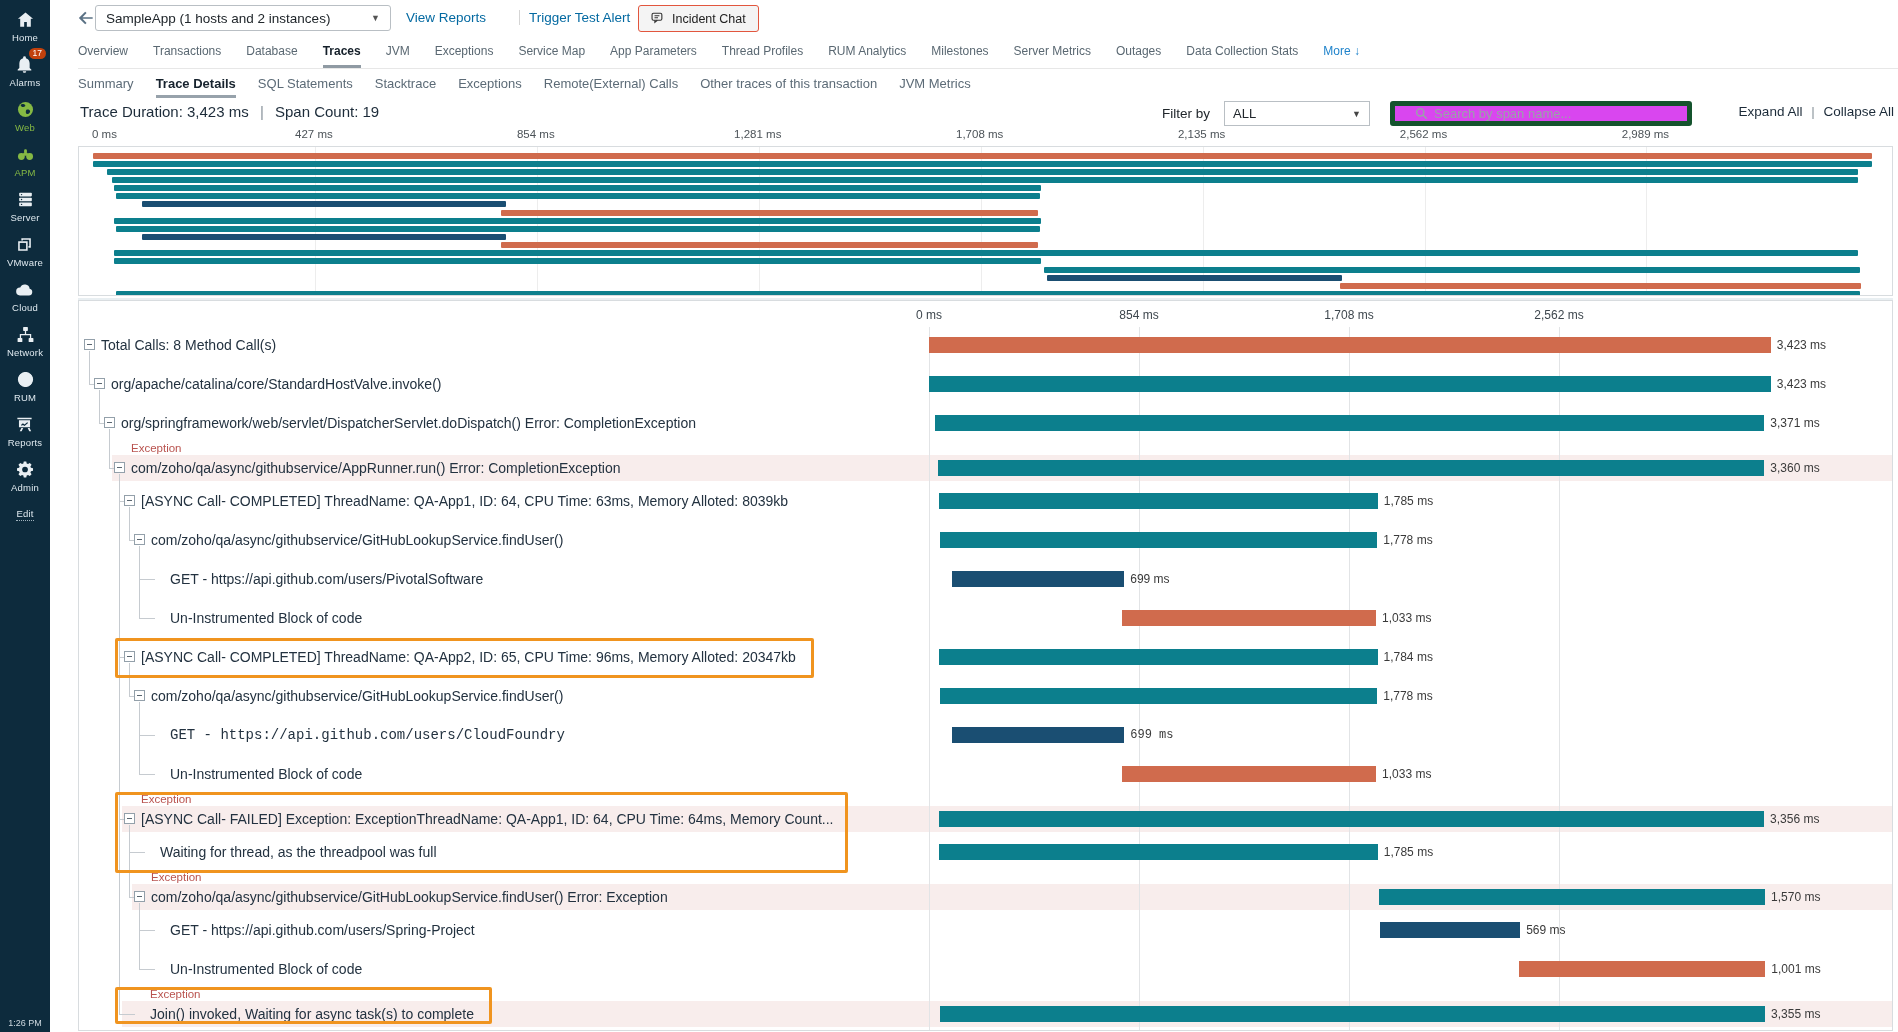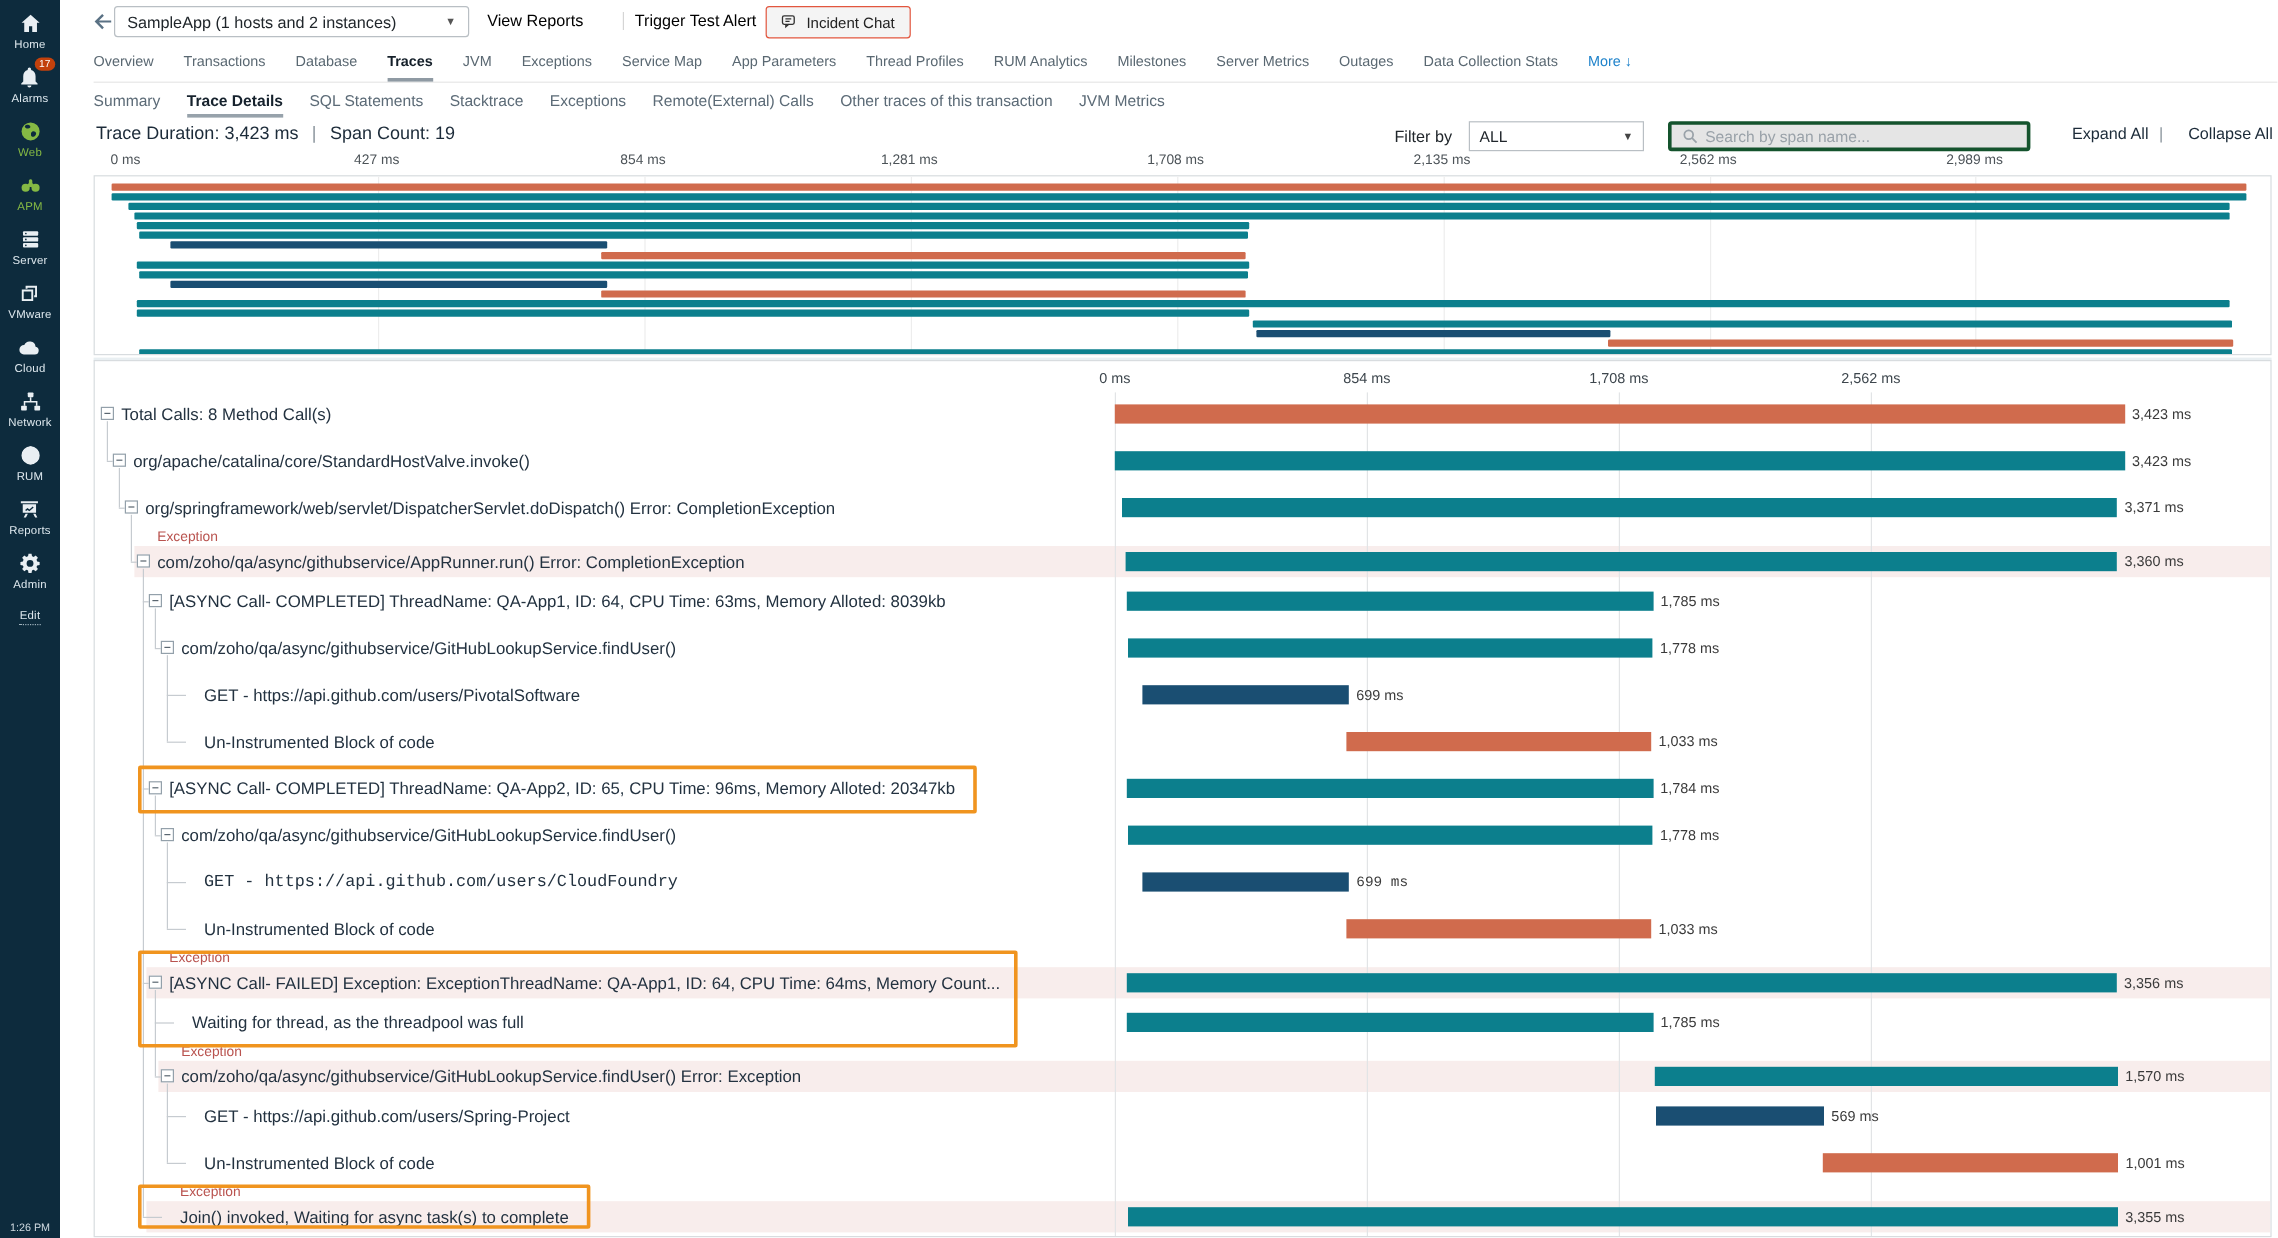--- a/index.html
+++ b/index.html
@@ -24,21 +24,21 @@
   
   .main { position:absolute; left:50px; top:0; right:0; bottom:0; }
 
   .topbar { position:absolute; left:0; top:0; right:0; height:36px; background:#fff; }
   .back { position:absolute; left:26px; top:8px; width:20px; height:20px; color:#5a7184; cursor:pointer; }
   .back svg { width:20px; height:20px; fill:#5a7184; }
   .appsel { position:absolute; left:45px; top:5px; width:296px; height:26px; border:1px solid #b9bfc4;
     border-radius:3px; display:flex; align-items:center; padding:0 10px; cursor:pointer; background:#fff; }
   .appsel .val { font-size:13.5px; color:#20262b; flex:1; white-space:nowrap; overflow:hidden; }
   .appsel .caret { font-size:9px; color:#555; }
-  .toplink { position:absolute; top:10px; font-size:13.5px; color:#000000; cursor:pointer; text-decoration:none; }
+  .toplink { position:absolute; top:10px; font-size:13.5px; color:#0369a1; cursor:pointer; text-decoration:none; }
   .vdiv { position:absolute; left:469px; top:10px; width:1px; height:15px; background:#d5d5d5; }
   .incident { position:absolute; left:588px; top:5px; height:27px; padding:0 12px; background:#f4f4f4;
     border:1.5px solid #e2563e; border-radius:3px; display:flex; align-items:center; gap:7px;
     font-size:12.5px; color:#222; cursor:pointer; font-family:inherit; }
   .incident svg { width:14px; height:13px; stroke:#333; fill:none; stroke-width:1.6; }
 
   .tabs { position:absolute; top:36px; left:28px; right:0; height:33px; display:flex; gap:25px;
     align-items:flex-end; border-bottom:1px solid #e7e7e7; }
   .tab { font-size:12px; color:#5a6872; padding-bottom:10px; cursor:pointer; white-space:nowrap; }
   .tab.active { color:#141f29; font-weight:bold; padding-bottom:7px; border-bottom:3px solid #8f9aa3; }
@@ -49,27 +49,27 @@
   .subtab.active { color:#16222d; font-weight:bold; padding-bottom:4px; border-bottom:3px solid #97a2ab; }
 
   .inforow { position:absolute; top:99px; left:28px; width:1816px; height:27px; }
   .traceinfo { position:absolute; left:2px; top:4px; font-size:15px; color:#1c2b39; font-weight:500; }
   .traceinfo .sep { color:#8a949c; padding:0 7px; font-weight:400; }
   .flabel { position:absolute; left:1084px; top:7px; font-size:13.5px; color:#20262b; }
   .fsel { position:absolute; left:1146px; top:2px; width:146px; height:25px; border:1px solid #b9bfc4;
     background:#fff; display:flex; align-items:center; padding:0 8px; cursor:pointer; }
   .fsel .val { flex:1; font-size:13px; color:#20262b; }
   .fsel .caret { font-size:9px; color:#444; }
-  .search { position:absolute; left:1312px; top:2px; width:302px; height:25px; border:3px solid #14532d;
-    border-radius:3px; background:#e5e5e5; display:flex; align-items:center; padding:0 9px; gap:6px; }
+  .search { position:absolute; left:1312px; top:2px; width:302px; height:25px; border:5px solid #14532d;
+    border-radius:3px; background:#d946ef; display:flex; align-items:center; padding:0 20px; gap:6px; }
   .search svg { width:13px; height:13px; stroke:#9aa2a9; fill:none; stroke-width:1.8; flex:none; }
   .search input { border:none; outline:none; flex:1; font-size:13px; color:#333; font-family:inherit; background:transparent; }
   .search input::placeholder { color:#9aa2a9; }
   .expcol { position:absolute; right:0; top:5px; font-size:13.5px; color:#1c2b39; font-weight:500; }
-  .expcol span.link { cursor:pointer;margin-left:12px; }
+  .expcol span.link { cursor:pointer; }
   .expcol .sep { color:#8a949c; padding:0 5px; }
 
   .ruler { position:absolute; left:28px; top:127px; width:1815px; height:17px; }
   .rtick { position:absolute; top:1px; font-size:11.5px; color:#4c5358; transform:translateX(-50%); white-space:nowrap; }
   .rtick.first { transform:none; }
 
   .minimap { position:absolute; left:28px; top:146px; width:1815px; height:150px;
     border:1px solid #d8dcdf; background:#fff; overflow:hidden; }
   .mgrid { position:absolute; top:0; bottom:0; width:1px; background:#ededed; }
   .mbar { position:absolute; height:6px; border-radius:1px; }

